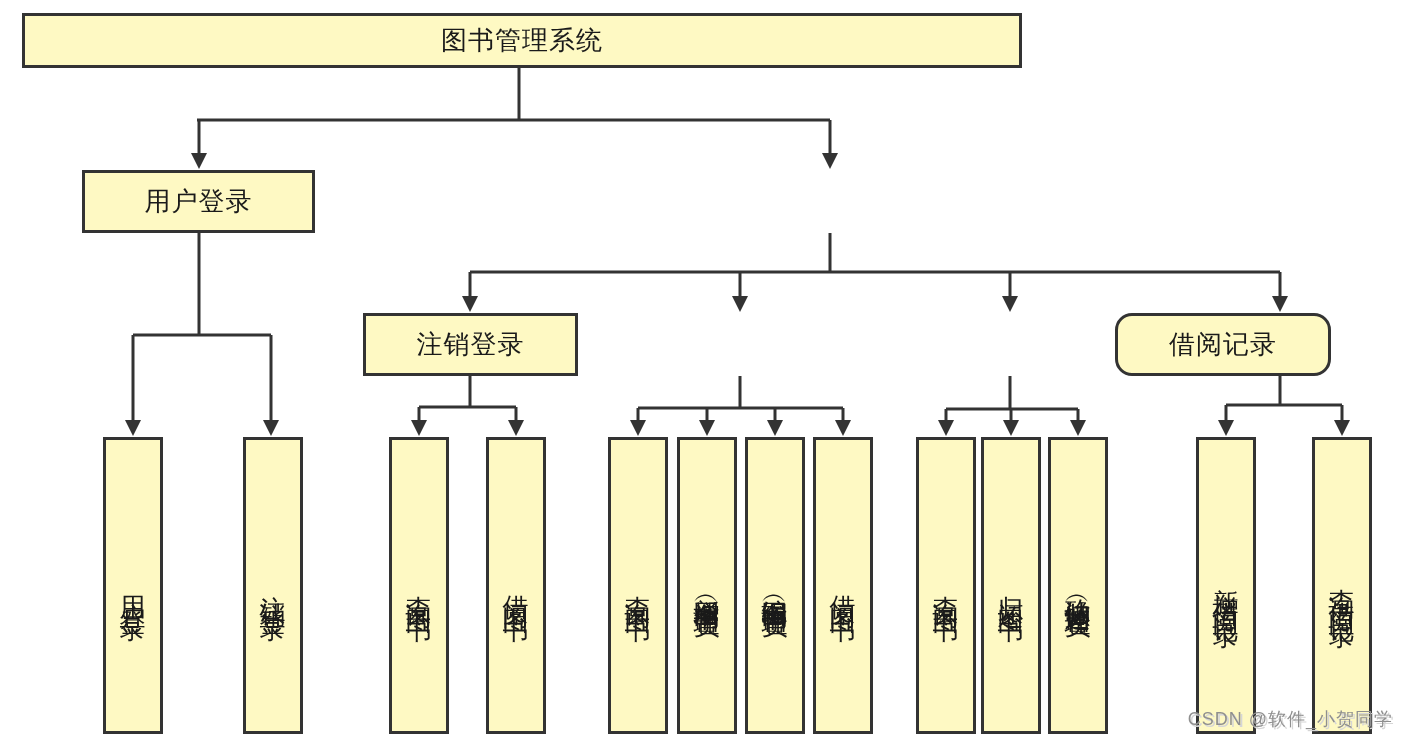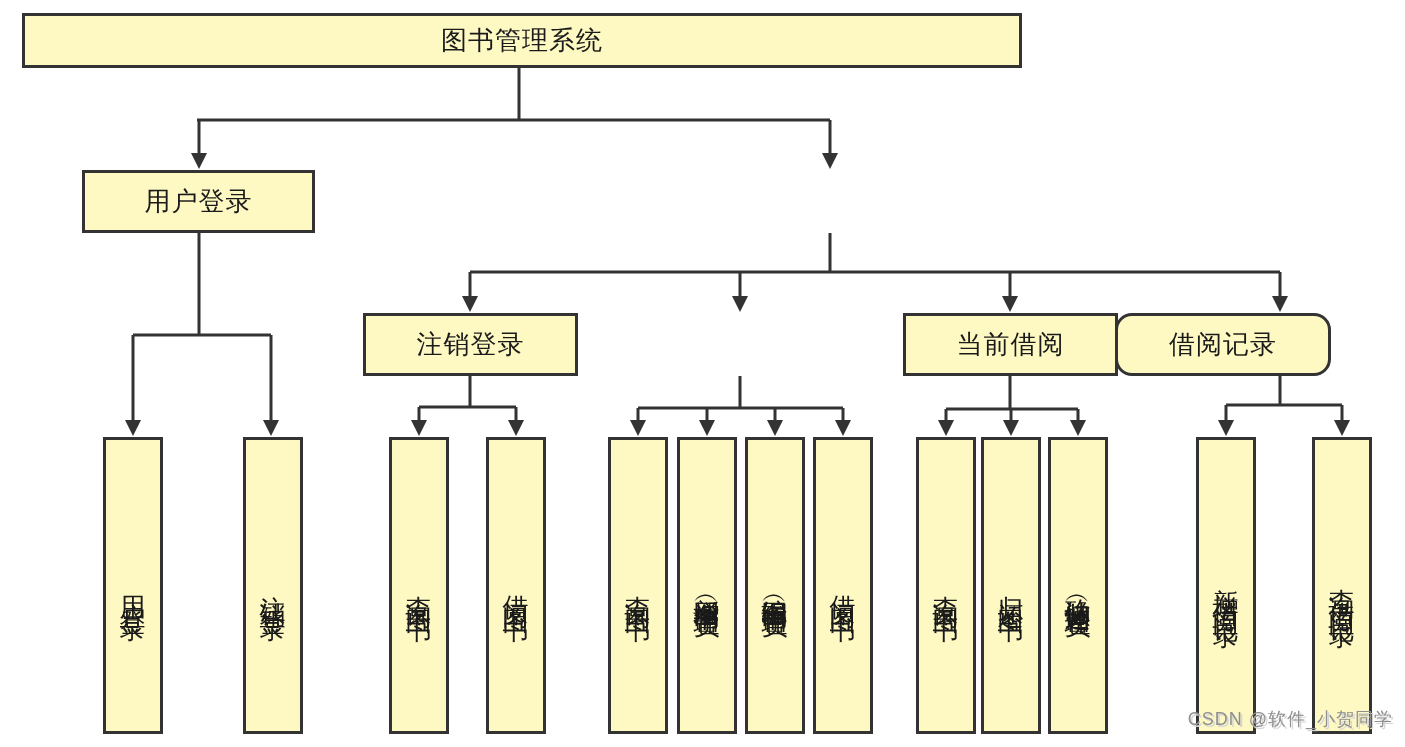--- a/index.html
+++ b/index.html
@@ -128,23 +128,20 @@
     <span>图书管理系统</span>
   </div>
 
   <div class="node h-node n-user-login">
     <span>用户登录</span>
   </div>
 
   <div class="node h-node n-new-rec">
     <span>注销登录</span>
   </div>
-  <div class="node h-node n-current">
-    <span>当前借阅</span>
-  </div>
   <div class="node h-node n-records">
     <span>借阅记录</span>
   </div>
 
   <div class="node v-node l-ul-1">
     <span class="v-label" style="letter-spacing: 7px; margin-bottom: -7px;">用户登录</span>
   </div>
   <div class="node v-node l-ul-2">
     <span class="v-label" style="letter-spacing: 7px; margin-bottom: -7px;">注销登录</span>
   </div>

